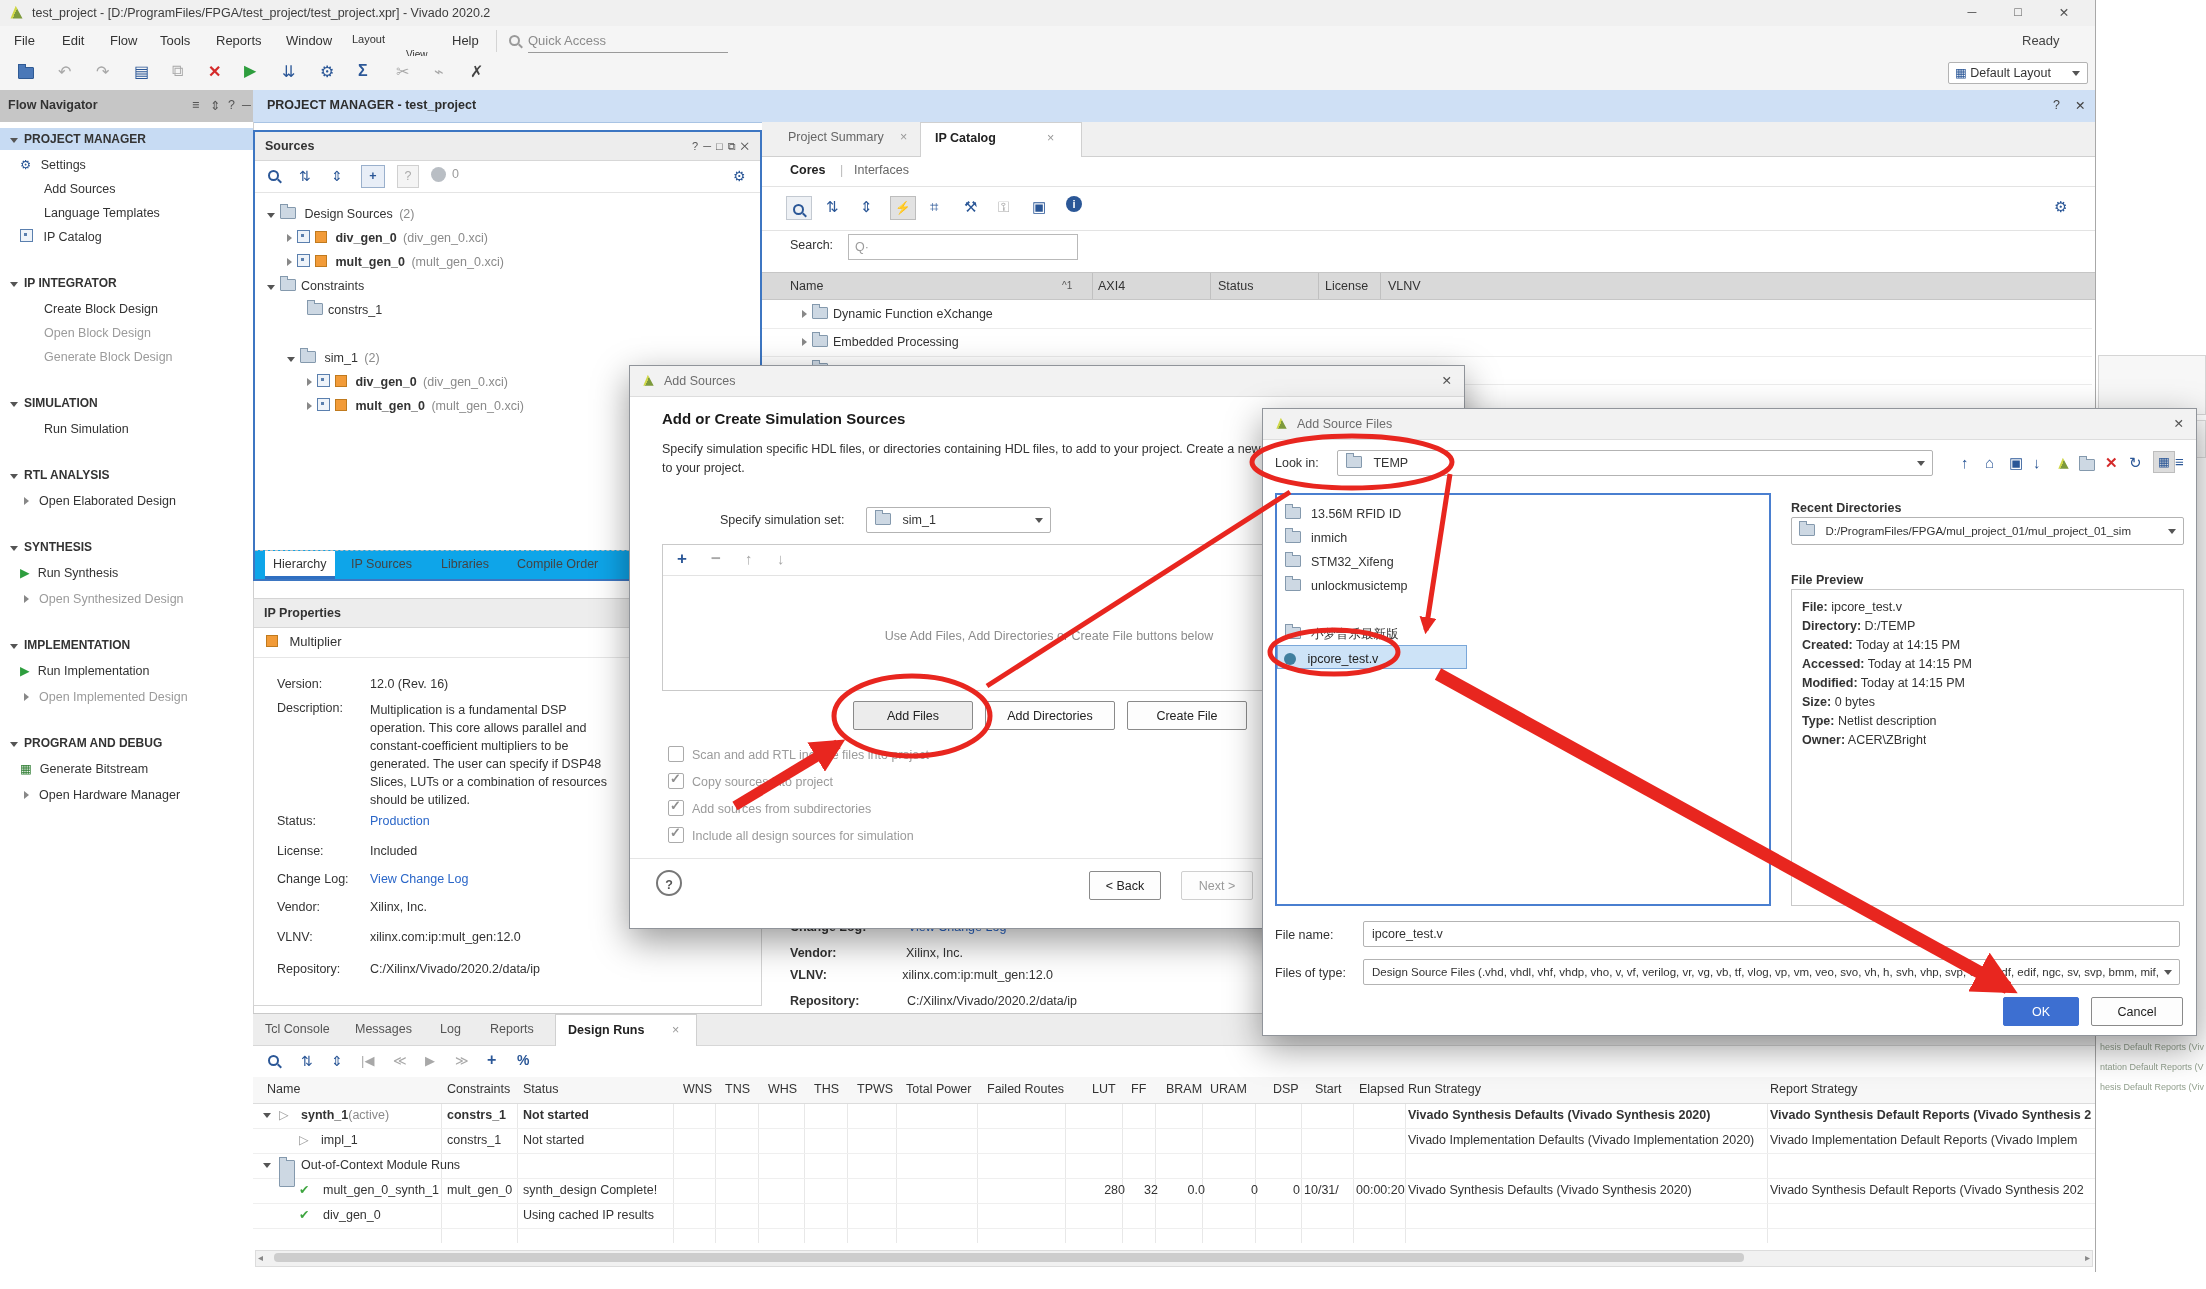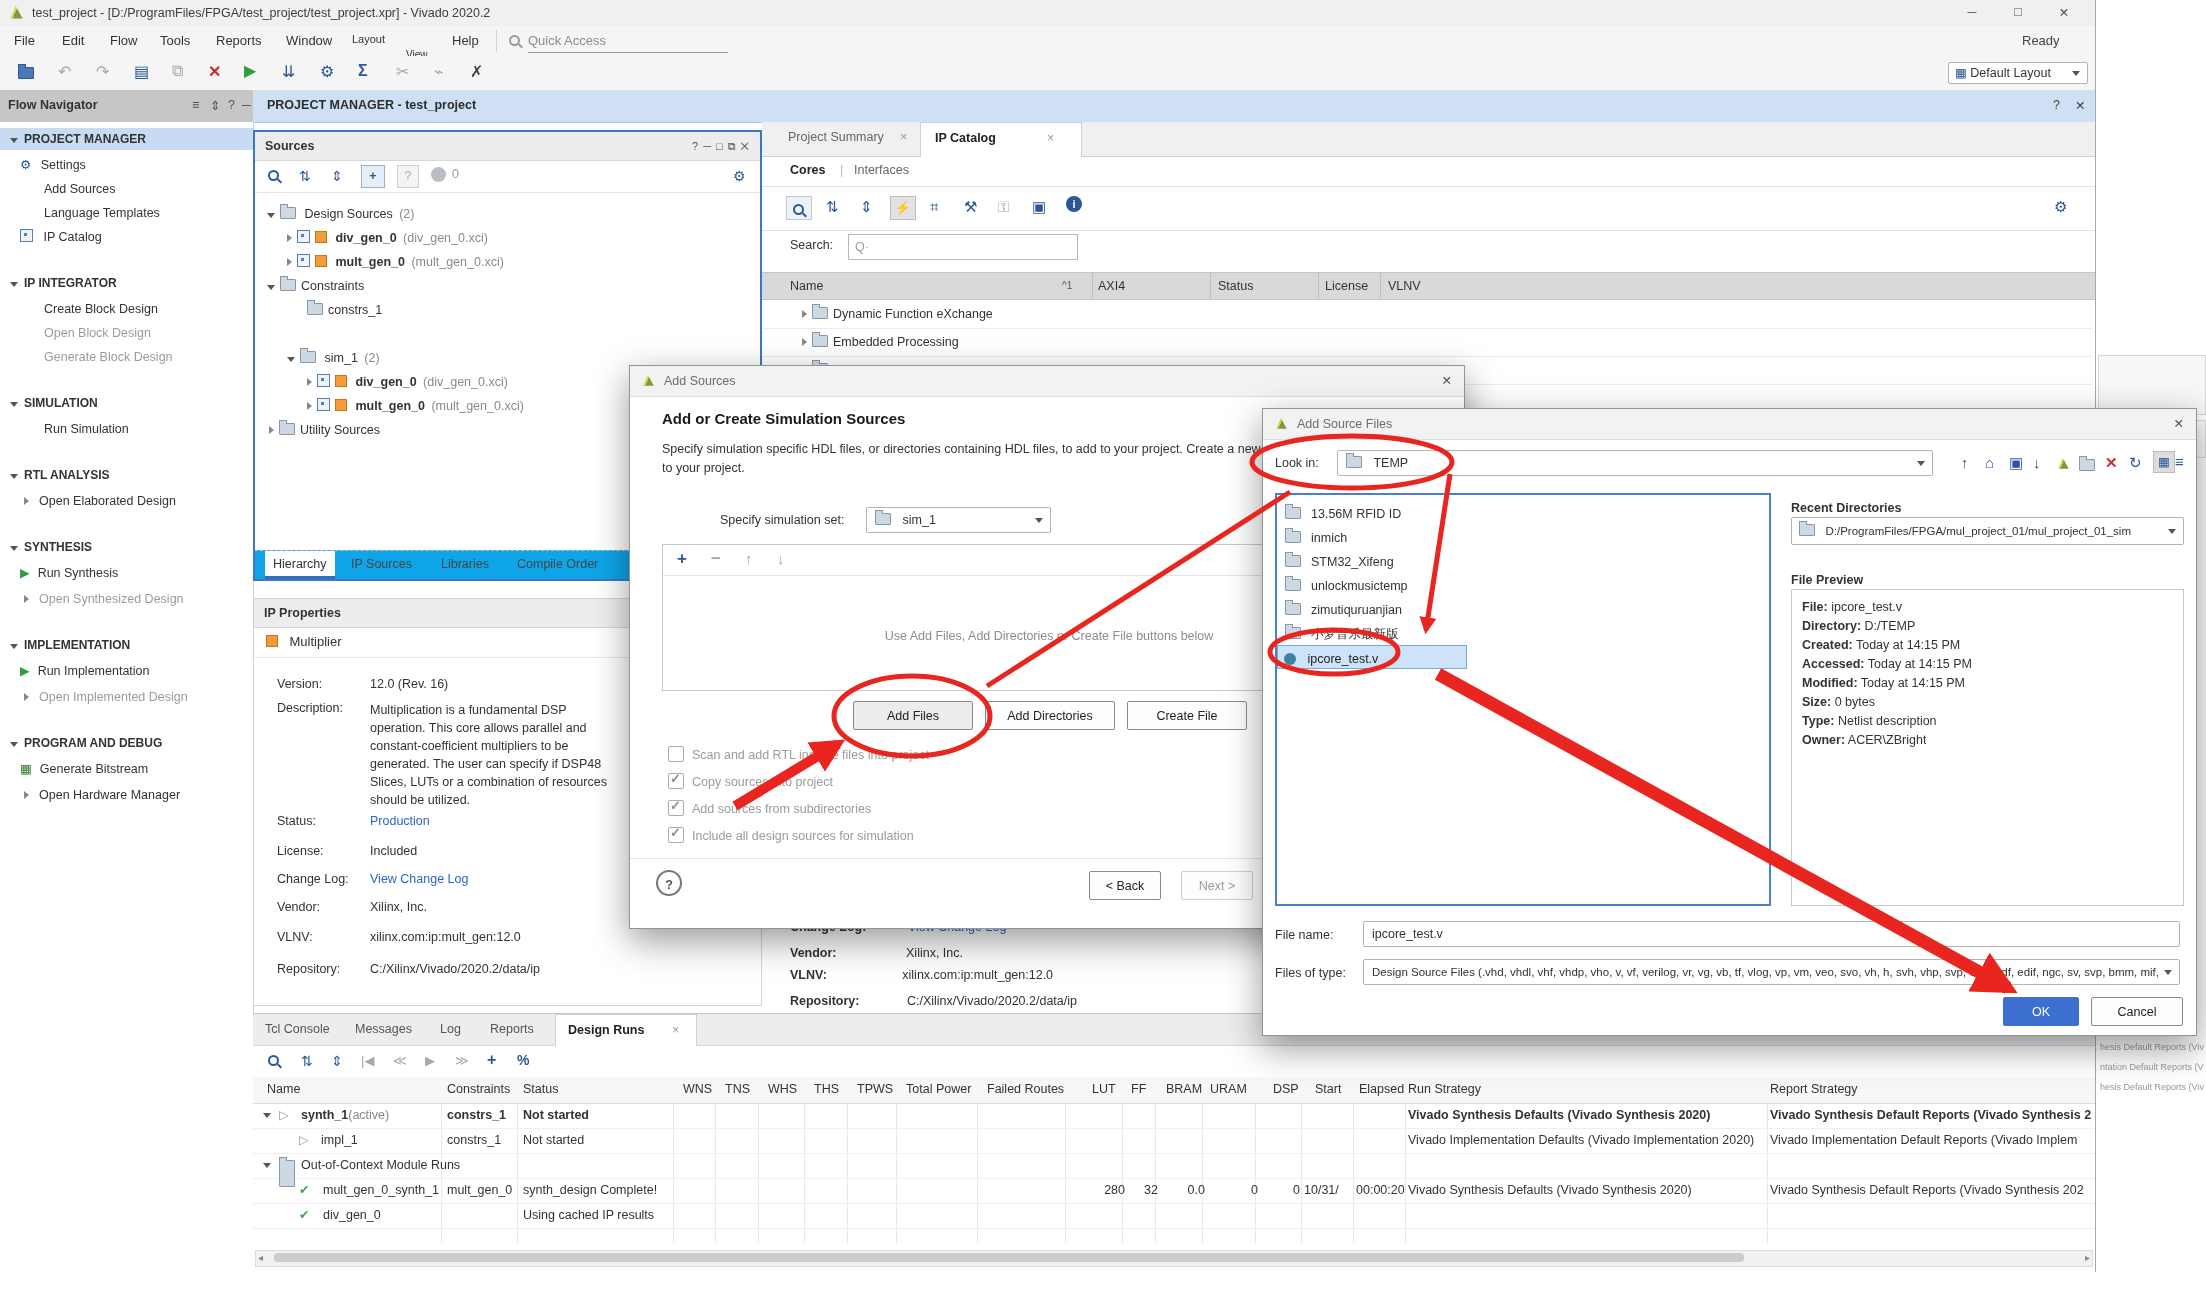--- a/index.html
+++ b/index.html
@@ -270,22 +270,20 @@
       <span class="folder" style="margin-left:52px"></span><span>constrs_1</span></div>
     <div class="trow" style="top:214px">
       <span class="tri-d" style="margin-left:32px"></span><span class="folder"></span>
       <span>sim_1</span><span class="dim" style="margin-left:-2px"> (2)</span></div>
     <div class="trow" style="top:238px">
       <span class="tri-r" style="margin-left:52px"></span><span class="ippin"></span><span class="ipbox"></span>
       <span class="bold">div_gen_0</span><span class="dim" style="margin-left:-2px"> (div_gen_0.xci)</span></div>
     <div class="trow" style="top:262px">
       <span class="tri-r" style="margin-left:52px"></span><span class="ippin"></span><span class="ipbox"></span>
       <span class="bold">mult_gen_0</span><span class="dim" style="margin-left:-2px"> (mult_gen_0.xci)</span></div>
-    <div class="trow" style="top:286px">
-      <span class="tri-r" style="margin-left:14px"></span><span class="folder"></span><span>Utility Sources</span></div>
 
     <div class="abs" style="left:0;right:0;bottom:0;height:28px;background:#0ea5e9;border-top:1px dashed #bdbdbd;line-height:27px">
       <span class="abs" style="left:10px;top:0;padding:0 8px;background:#fff;border-bottom:3px solid #2f6fc1;height:25px;display:inline-block">Hierarchy</span>
       <span class="abs" style="left:96px;color:#444">IP Sources</span>
       <span class="abs" style="left:186px;color:#444">Libraries</span>
       <span class="abs" style="left:262px;color:#444">Compile Order</span>
     </div>
   </div>
 
   <div class="abs" style="left:253px;top:598px;width:509px;height:408px;background:#fff;border:1px solid #d4d4d4;box-sizing:border-box">
@@ -506,22 +504,20 @@
   
   <div class="abs" style="left:12px;top:84px;width:496px;height:413px;border:2px solid #4a7fd0;background:#fff;box-sizing:border-box">
     <div class="ghost-row" style="top:6px;height:24px">
       <span class="folder" style="margin-left:8px"></span><span style="margin-left:10px">13.56M RFID ID</span></div>
     <div class="ghost-row" style="top:30px;height:24px">
       <span class="folder" style="margin-left:8px"></span><span style="margin-left:10px">inmich</span></div>
     <div class="ghost-row" style="top:54px;height:24px">
       <span class="folder" style="margin-left:8px"></span><span style="margin-left:10px">STM32_Xifeng</span></div>
     <div class="ghost-row" style="top:78px;height:24px">
       <span class="folder" style="margin-left:8px"></span><span style="margin-left:10px">unlockmusictemp</span></div>
-    <div class="ghost-row" style="top:102px;height:24px">
-      <span class="folder" style="margin-left:8px"></span><span style="margin-left:10px">zimutiquruanjian</span></div>
     <div class="ghost-row" style="top:126px;height:24px">
       <span class="folder" style="margin-left:8px"></span><span style="margin-left:10px">小梦音乐最新版</span></div>
     <div class="ghost-row" style="top:150px;height:24px;width:190px;background:#cde3f7;border:1px solid #7aa7d9;box-sizing:border-box">
       <span style="display:inline-block;width:12px;height:12px;border-radius:50%;background:#3f7f9f;margin-left:6px;vertical-align:-2px"></span>
       <span style="margin-left:8px;color:#222">ipcore_test.v</span></div>
   </div>
 
   
   <span class="abs bold" style="left:528px;top:92px">Recent Directories</span>
   <div class="combo" style="left:528px;top:108px;width:393px;height:28px;line-height:26px">

